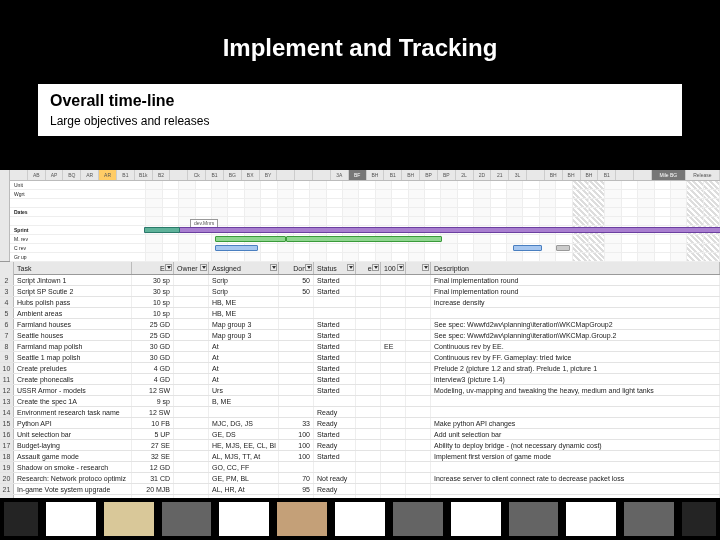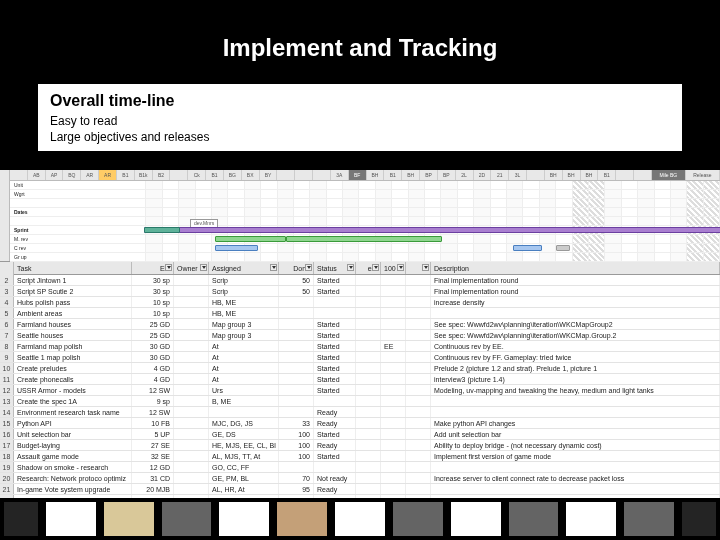--- a/index.html
+++ b/index.html
@@ -227,21 +227,20 @@
   .blur-tile.narrow { flex: 0 0 34px; }
 </style>
 </head>
 <body>
 
 <div class="slide-title">Implement and Tracking</div>
 
 <div class="content-block">
   <div class="sub-title">Overall time-line</div>
   <div id="bullets">
-      <div class="bullet">Easy to read</div>
       <div class="bullet">Large objectives and releases</div>
     </div>
 </div>
 
 <div class="sheet-area">
 
   <div class="gantt">
     <div class="gantt-rownum-col"></div>
     <div class="gantt-header" id="gantt-header">
         <div class="gh-cell"></div>

